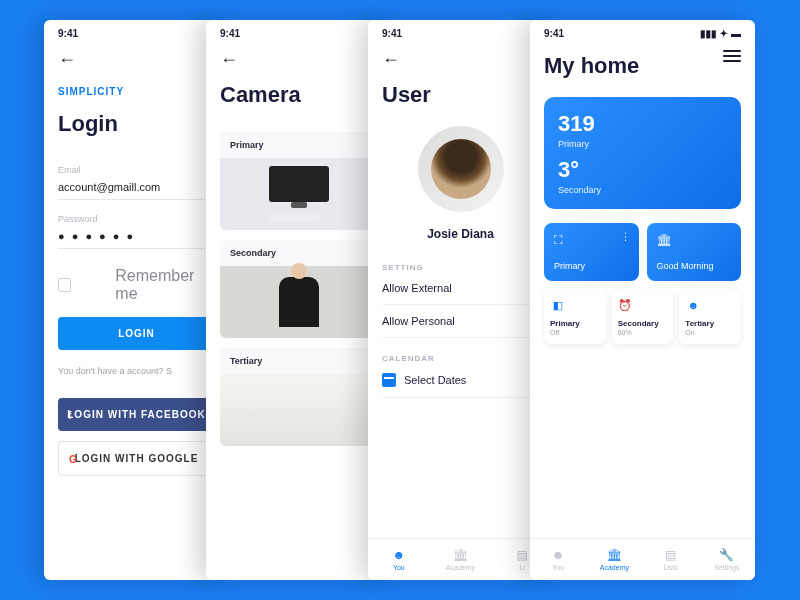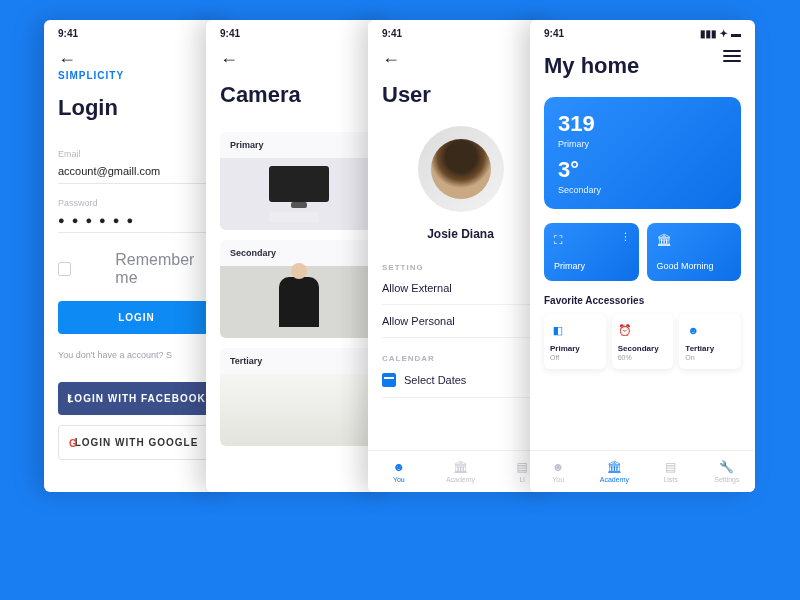--- a/index.html
+++ b/index.html
@@ -1,29 +1,29 @@
 <!DOCTYPE html>
 <html><head>
 <meta charset="utf-8">
 <style>
   * { box-sizing: border-box; margin: 0; padding: 0; }
   body { font-family: -apple-system, BlinkMacSystemFont, 'Segoe UI', Arial, sans-serif; background: #1a7ef3; width: 800px; height: 600px; overflow: hidden; }
   .stage { position: relative; width: 800px; height: 600px; display: flex; align-items: center; justify-content: center; }
-  .phone { position: absolute; width: 185px; height: 472px; background: #fff; border-radius: 6px; box-shadow: -8px 0 24px rgba(0,0,0,0.18); overflow: hidden; }
+  .phone { position: absolute; width: 185px; height: 560px; background: #fff; border-radius: 6px; box-shadow: -8px 0 24px rgba(0,0,0,0.18); overflow: hidden; }
   .p1 { left: 44px; top: 20px; z-index: 1; }
   .p2 { left: 206px; top: 20px; z-index: 2; }
   .p3 { left: 368px; top: 20px; z-index: 3; }
   .p4 { left: 530px; top: 20px; width: 225px; z-index: 4; }
 
   .statusbar { display: flex; justify-content: space-between; align-items: center; padding: 8px 14px 4px; font-size: 10px; font-weight: 600; color: #1a1a2e; }
   .sb-icons { display: flex; gap: 3px; align-items: center; }
 
   .hdr { padding: 4px 14px 8px; }
   .back { font-size: 18px; font-weight: 700; color: #1a1a2e; cursor: pointer; }
-  .brand { font-size: 10px; font-weight: 700; letter-spacing: 1px; color: #0e7af0; margin-top: 2px; }
+  .brand { font-size: 10px; font-weight: 700; letter-spacing: 1px; color: #0e7af0; margin-top: 18px; }
   .title { font-size: 22px; font-weight: 700; color: #1a1a3a; margin-top: 14px; }
   .hamb { float: right; }
   .hamb div { width: 18px; height: 2px; background: #1a1a2e; margin: 3px 0; border-radius: 1px; }
 
   .body { padding: 6px 14px; }
   .field-label { font-size: 9px; color: #b8b8c4; margin-top: 14px; }
   .field-val { font-size: 11px; color: #222; margin-top: 6px; padding-bottom: 6px; border-bottom: 1px solid #e6e6ec; }
   .dots { letter-spacing: 2px; }
   .remember { display: flex; align-items: center; margin-top: 18px; }
   .checkbox { width: 14px; height: 14px; border: 1.5px solid #d0d0d8; margin-right: 8px; border-radius: 2px; }
@@ -206,21 +206,20 @@
       <div class="tile">
         <div class="tile-ico">⛶</div>
         <div class="tile-dots">⋮</div>
         <div class="tile-lbl">Primary</div>
       </div>
       <div class="tile">
         <div class="tile-ico">🏛</div>
         <div class="tile-lbl">Good Morning</div>
       </div>
     </div>
-    <div class="fav">Favorite Accessories</div>
     <div class="fav-row">
       <div class="fav-card">
         <div class="fav-ico">◧</div>
         <div class="fav-name">Primary</div>
         <div class="fav-state">Off</div>
       </div>
       <div class="fav-card">
         <div class="fav-ico">⏰</div>
         <div class="fav-name">Secondary</div>
         <div class="fav-state">60%</div>

